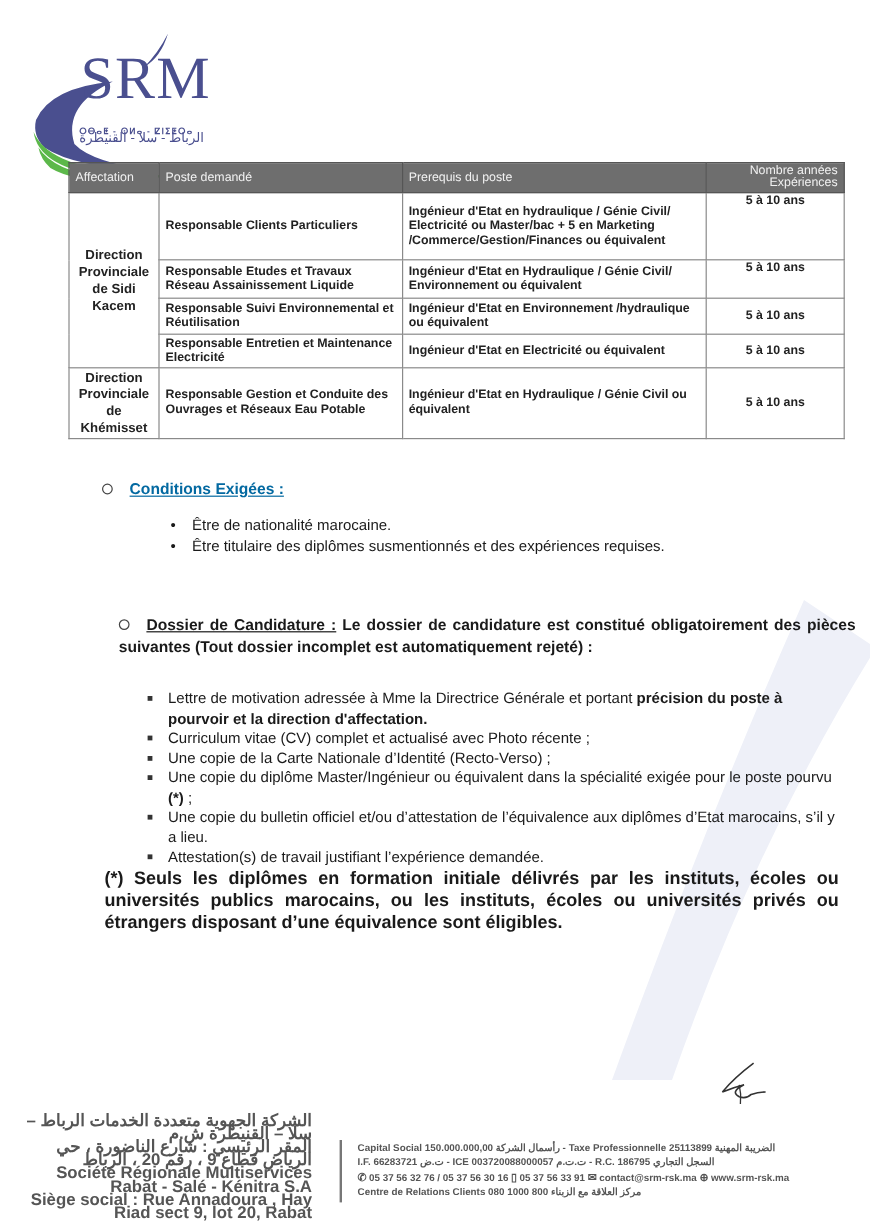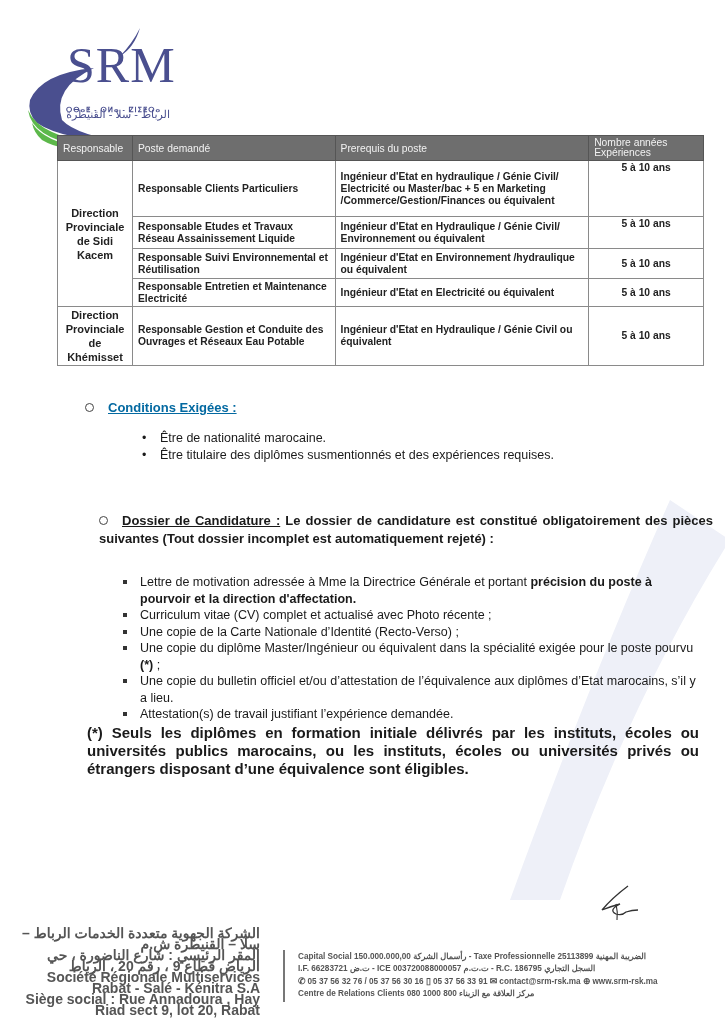--- a/index.html
+++ b/index.html
@@ -8,21 +8,21 @@
     font-family:"Liberation Sans", sans-serif; color:#1a1a1a;
   }
   .watermark { position:absolute; left:470px; top:480px; width:260px; height:430px; pointer-events:none; }
   .logo { position:absolute; left:22px; top:28px; width:160px; height:120px; }
   .logo-srm { position:absolute; left:67px; top:38px; font-family:"Liberation Serif", serif; font-size:50px; color:#4a4f8f; letter-spacing:1px; line-height:1; }
   .logo-ar { position:absolute; left:66px; top:92px; font-size:11px; color:#4a4f8f; font-weight:normal; direction:rtl; width:104px; text-align:right;margin-top:16px; }
   .logo-tif { position:absolute; left:66px; top:104px; font-size:7px; color:#4a4f8f; letter-spacing:1px; font-weight:bold; }
 
   table.jobs { position:absolute; left:57px; top:135px; width:647px; border-collapse:collapse; font-size:10.3px; }
   table.jobs th { background:#6e6e6e; color:#f2f2f2; font-weight:normal; text-align:left; padding:2px 5px; border:1px solid #555; height:17px; line-height:11px; }
-  table.jobs th.center { text-align:left; }
+  table.jobs th.center { text-align:right; }
   table.jobs td { border:1px solid #8a8a8a; padding:1px 5px; font-weight:bold; vertical-align:middle; line-height:12px; color:#222; }
   table.jobs td.aff { text-align:center; font-size:11px; line-height:14px; }
   table.jobs td.exp { text-align:center; }
   table.jobs td.top { vertical-align:top; }
 
   .sec-head { position:absolute; left:85px; font-size:13px; font-weight:bold; color:#0369a1; }
   .sec-head .mark { display:inline-block; width:7px; height:7px; border:1px solid #444; border-radius:50%; margin-right:14px; vertical-align:middle; position:relative; top:-1px; }
   .sec-head .u { text-decoration:underline; }
   ul.dots { position:absolute; left:140px; top:430px; margin:0; padding:0; list-style:none; font-size:12.5px; line-height:16.5px; width:520px; }
   ul.dots li { position:relative; padding-left:20px; }
@@ -64,21 +64,21 @@
 
 <table class="jobs">
   <colgroup>
     <col style="width:75px">
       <col style="width:203px">
       <col style="width:254px">
       <col style="width:115px">
   </colgroup>
   <thead>
     <tr>
-      <th>Responsable</th>
+      <th>Affectation</th>
       <th>Poste demandé</th>
       <th>Prerequis du poste</th>
       <th class="center" style="line-height:10px;">Nombre années Expériences</th>
     </tr>
   </thead>
   <tbody>
     <tr style="height:56px">
       <td class="aff" rowspan="4">Direction Provinciale de Sidi Kacem</td>
       <td>Responsable Clients Particuliers</td>
       <td>Ingénieur d'Etat en hydraulique / Génie Civil/ Electricité ou Master/bac + 5  en Marketing /Commerce/Gestion/Finances ou équivalent</td>

